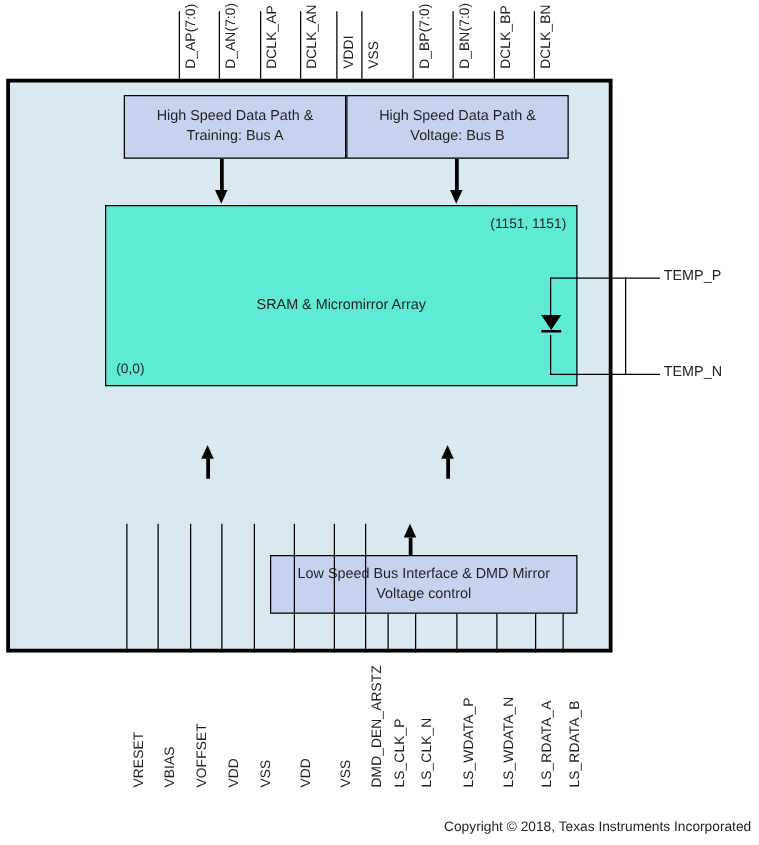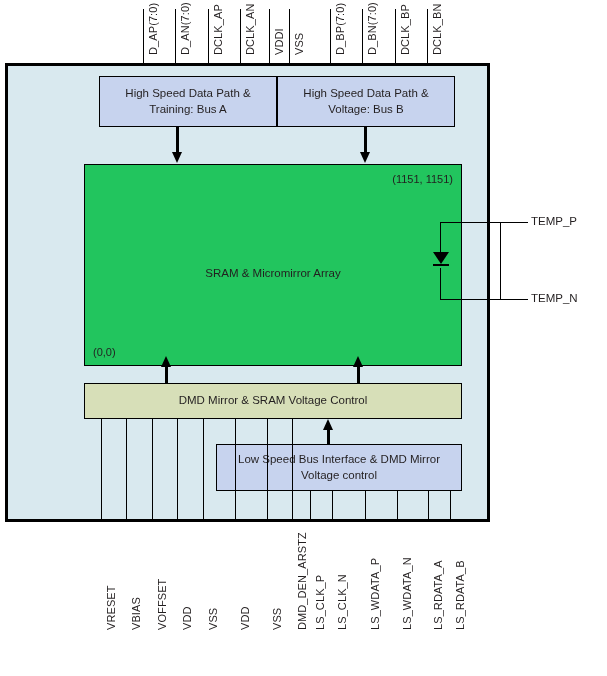--- a/index.html
+++ b/index.html
@@ -58,25 +58,25 @@
     background: #c7d3ee;
   }
 
   .hs-a { left: 99px; top: 76px;  width: 178px; height: 51px; }
   .hs-b { left: 277px; top: 76px; width: 178px; height: 51px; }
 
   .array-box {
     left: 84px;
     top: 164px;
     width: 378px;
-    height: 202px;
+    height: 145px;
     position: absolute;
     box-sizing: border-box;
     border: 1px solid #000000;
-    background: #22c55e;
+    background: #5eead4;
   }
   .array-center {
     position: absolute;
     left: 0;
     right: 0;
     top: 50%;
     transform: translateY(-50%);
     text-align: center;
     font-size: 11.5px;
     line-height: 1.45;
@@ -224,23 +224,20 @@
     </div>
     <div class="coord coord-zero">(0,0)</div>
   </div>
 
   <div class="arrow-shaft" style="left:165px; top:367px; height:16px;"></div>
   <div class="arrow-head-up" style="left:161px; top:356px;"></div>
 
   <div class="arrow-shaft" style="left:357px; top:367px; height:16px;"></div>
   <div class="arrow-head-up" style="left:353px; top:356px;"></div>
 
-  <div class="abs block block-voltage volt-box">
-    <span>DMD Mirror &amp; SRAM Voltage Control</span>
-  </div>
 
   <div class="arrow-shaft" style="left:327px; top:430px; height:14px;"></div>
   <div class="arrow-head-up" style="left:323px; top:419px;"></div>
 
   <div class="abs block block-lowspeed lowspeed-box">
     <div>
       <span>Low Speed Bus Interface &amp; DMD Mirror</span><br>
       <span>Voltage control</span>
     </div>
   </div>
@@ -288,14 +285,15 @@
     <div class="diode-wire" style="left:440px; top:268px; width:1px; height:32px;"></div>
     <div class="diode-tri" style="left:433px; top:252px;"></div>
     <div class="diode-bar" style="left:433px; top:264px;"></div>
 
     <div class="diode-wire" style="left:500px; top:222px; width:28px; height:1px;"></div>
     <div class="diode-wire" style="left:500px; top:299px; width:28px; height:1px;"></div>
     <div class="temp-label" style="left:531px; top:215px;">TEMP_P</div>
     <div class="temp-label" style="left:531px; top:292px;">TEMP_N</div>
   </div>
 
+  <div class="copyright">Copyright © 2018, Texas Instruments Incorporated</div>
 
 </div>
 
 </body></html>

